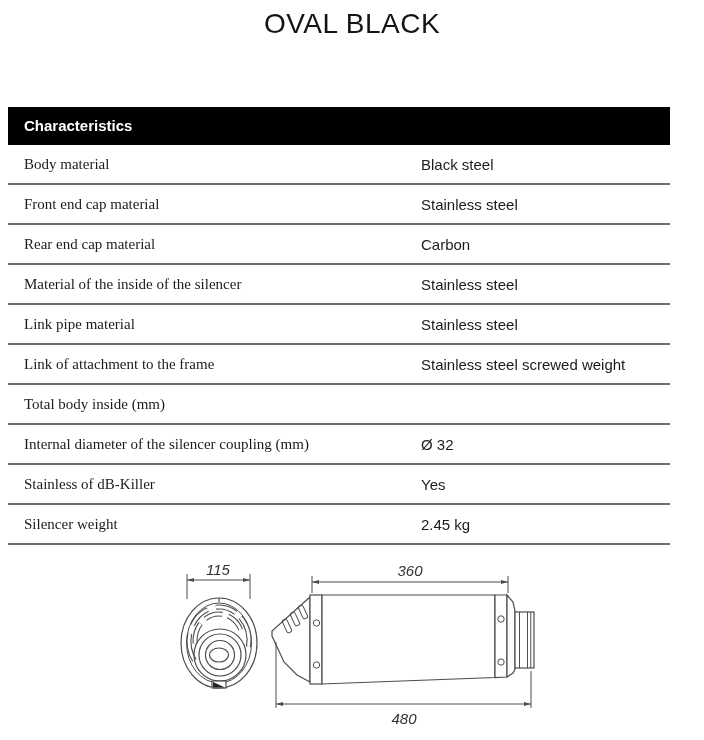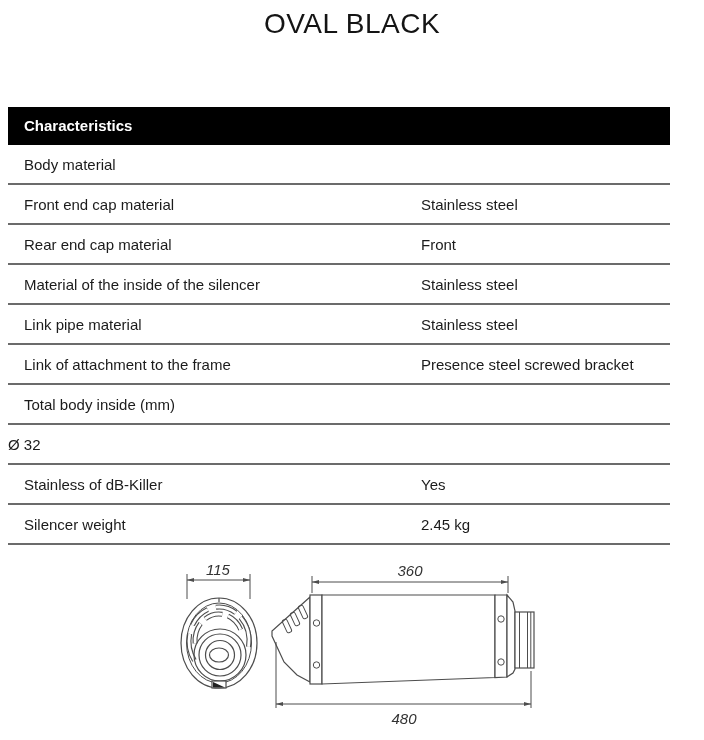--- a/index.html
+++ b/index.html
@@ -43,20 +43,21 @@
     display: flex;
     align-items: center;
     height: 40px;
     border-bottom: 2px solid #6b6b6b;
     font-size: 15px;
   }
   .cell.label {
     width: 413px;
     padding-left: 16px;
     flex: none;
+    font-family: Liberation Serif, serif;
   }
   .cell.value { flex: 1; }
 
   .drawing {
     position: absolute;
     left: 0; top: 545px;
     width: 704px; height: 195px; font-style: italic;
   }
   .drawing svg { display: block; }
   .dim-text {
@@ -70,45 +71,47 @@
 
 <div class="page">
 
   <h1 class="page-title">OVAL BLACK</h1>
 
   <div class="spec-table">
     <div class="table-header">Characteristics</div>
 
     <div class="row">
       <div class="cell label">Body material</div>
+      <div class="cell value">Black steel</div>
     </div>
     <div class="row">
       <div class="cell label">Front end cap material</div>
       <div class="cell value">Stainless steel</div>
     </div>
     <div class="row">
       <div class="cell label">Rear end cap material</div>
-      <div class="cell value">Front</div>
+      <div class="cell value">Carbon</div>
     </div>
     <div class="row">
       <div class="cell label">Material of the inside of the silencer</div>
       <div class="cell value">Stainless steel</div>
     </div>
     <div class="row">
       <div class="cell label">Link pipe material</div>
       <div class="cell value">Stainless steel</div>
     </div>
     <div class="row">
       <div class="cell label">Link of attachment to the frame</div>
-      <div class="cell value">Presence steel screwed bracket</div>
+      <div class="cell value">Stainless steel screwed weight</div>
     </div>
     <div class="row">
       <div class="cell label">Total body inside (mm)</div>
     </div>
     <div class="row">
+      <div class="cell label">Internal diameter of the silencer coupling (mm)</div>
       <div class="cell value">Ø 32</div>
     </div>
     <div class="row">
       <div class="cell label">Stainless of dB-Killer</div>
       <div class="cell value">Yes</div>
     </div>
     <div class="row">
       <div class="cell label">Silencer weight</div>
       <div class="cell value">2.45 kg</div>
     </div>

